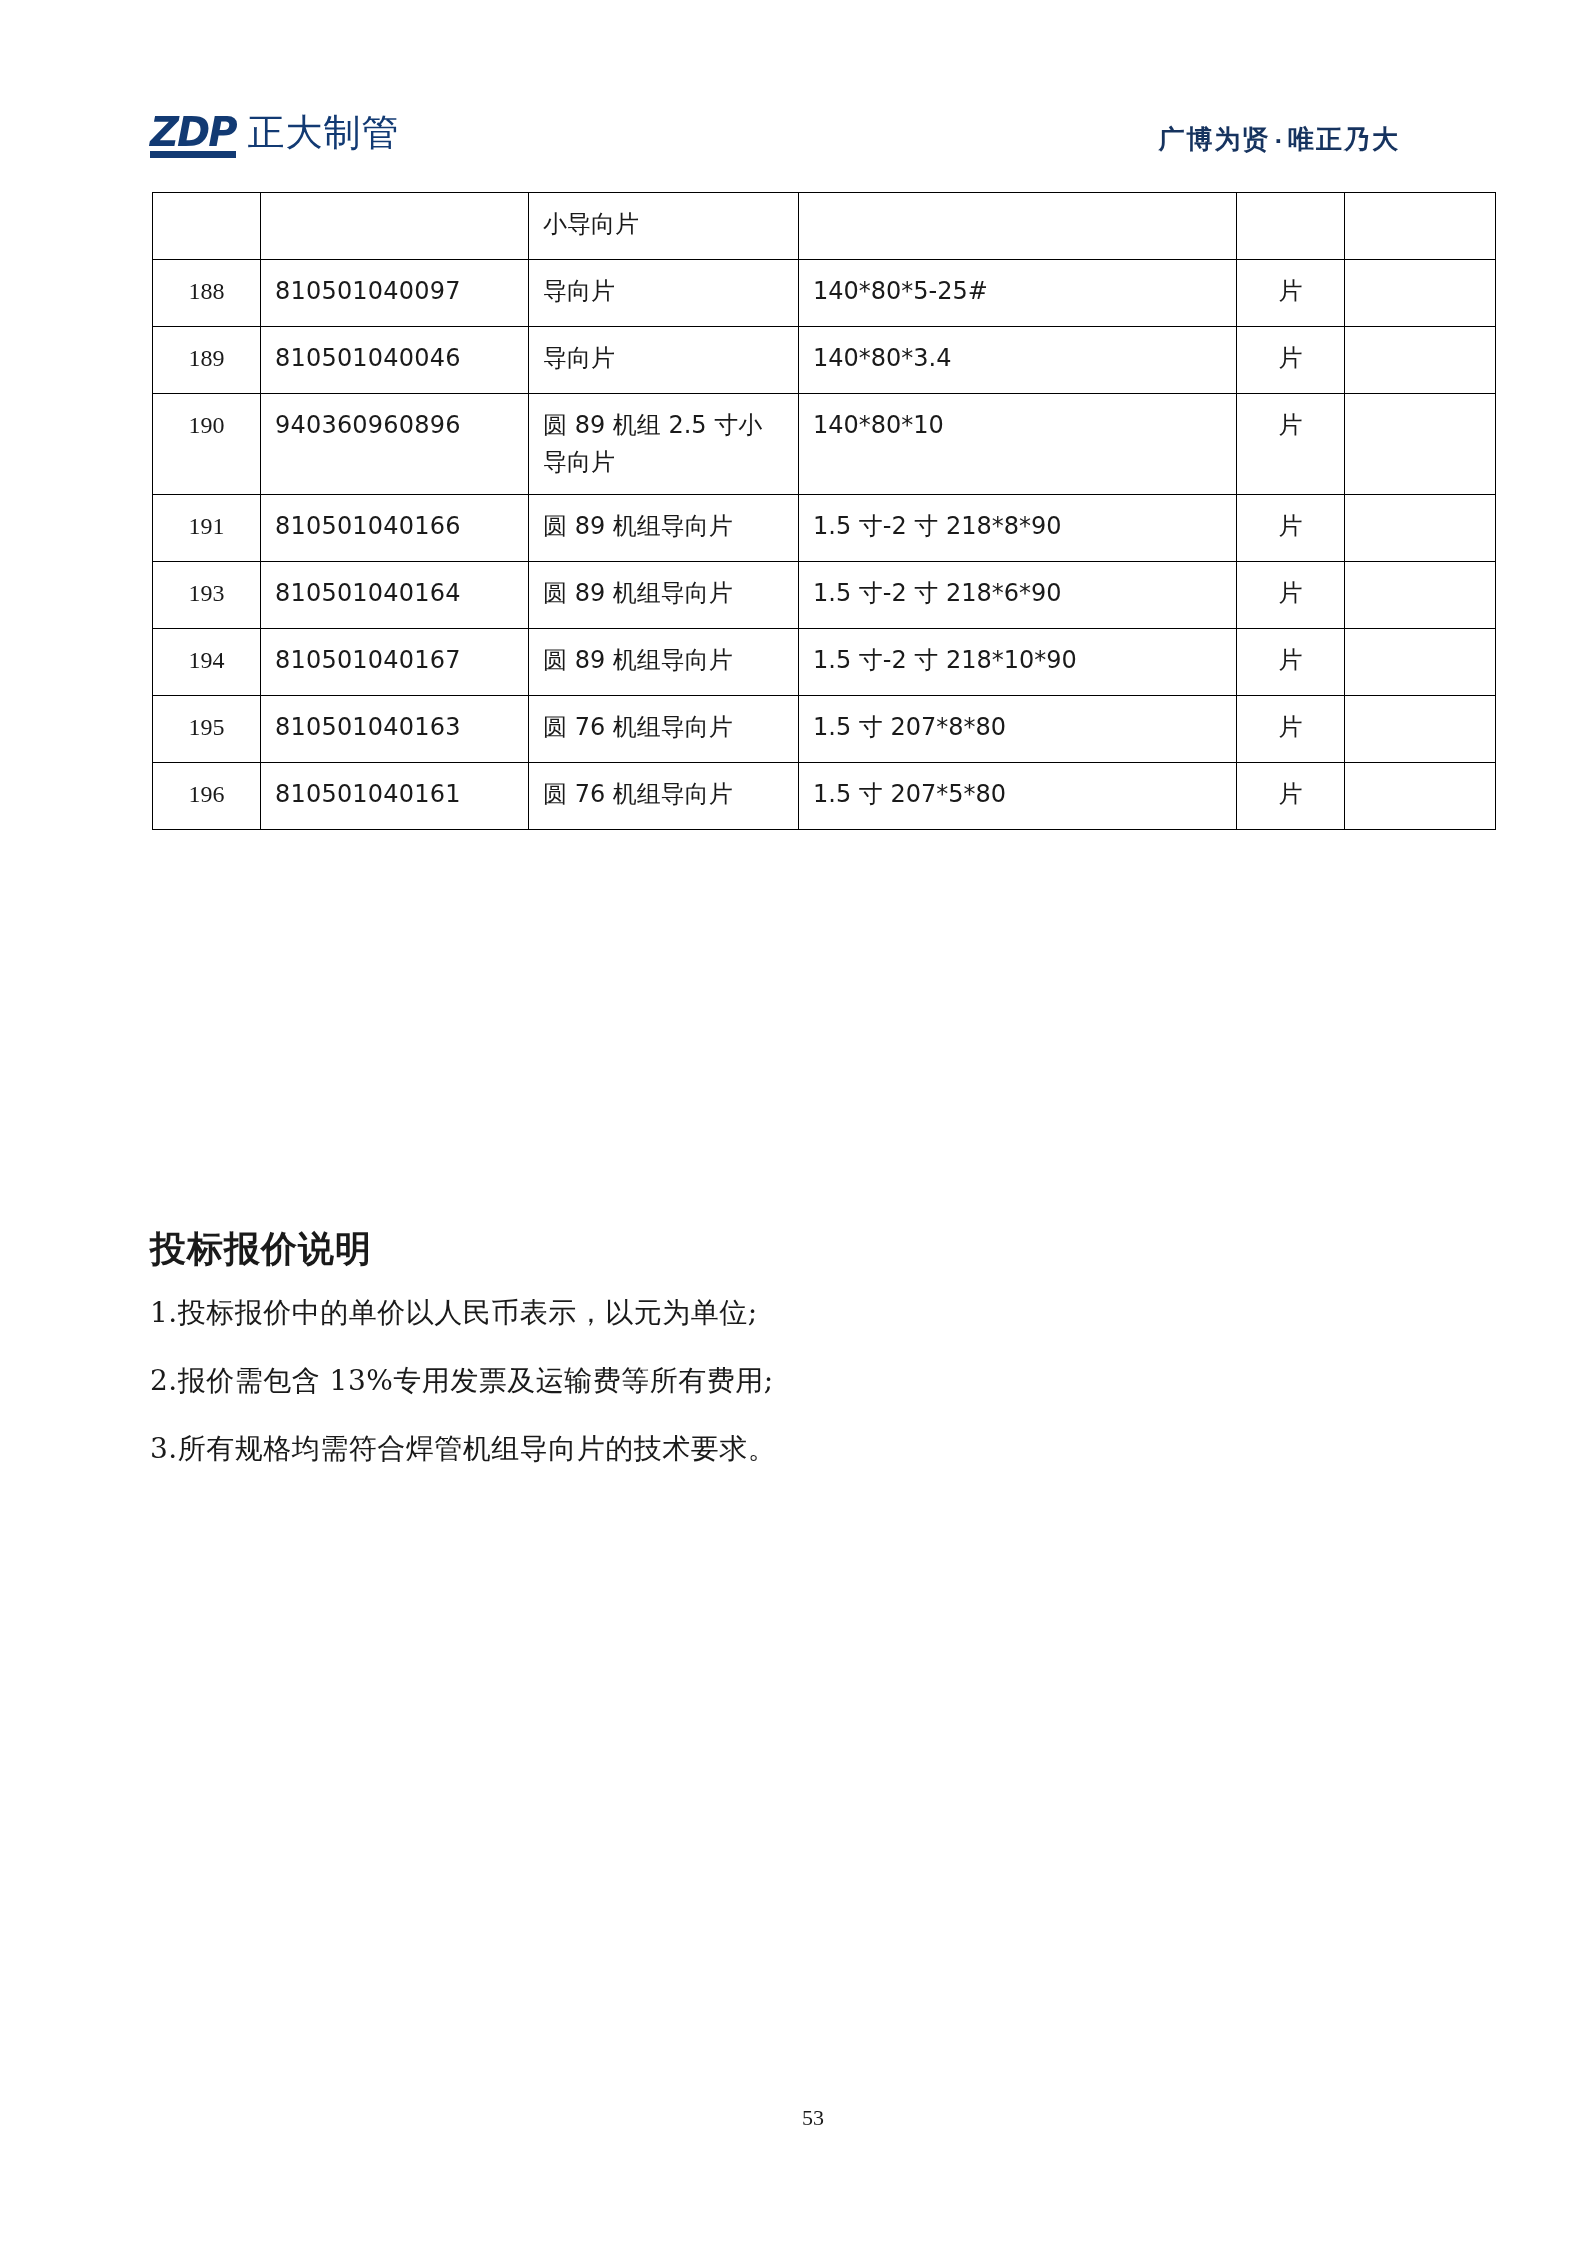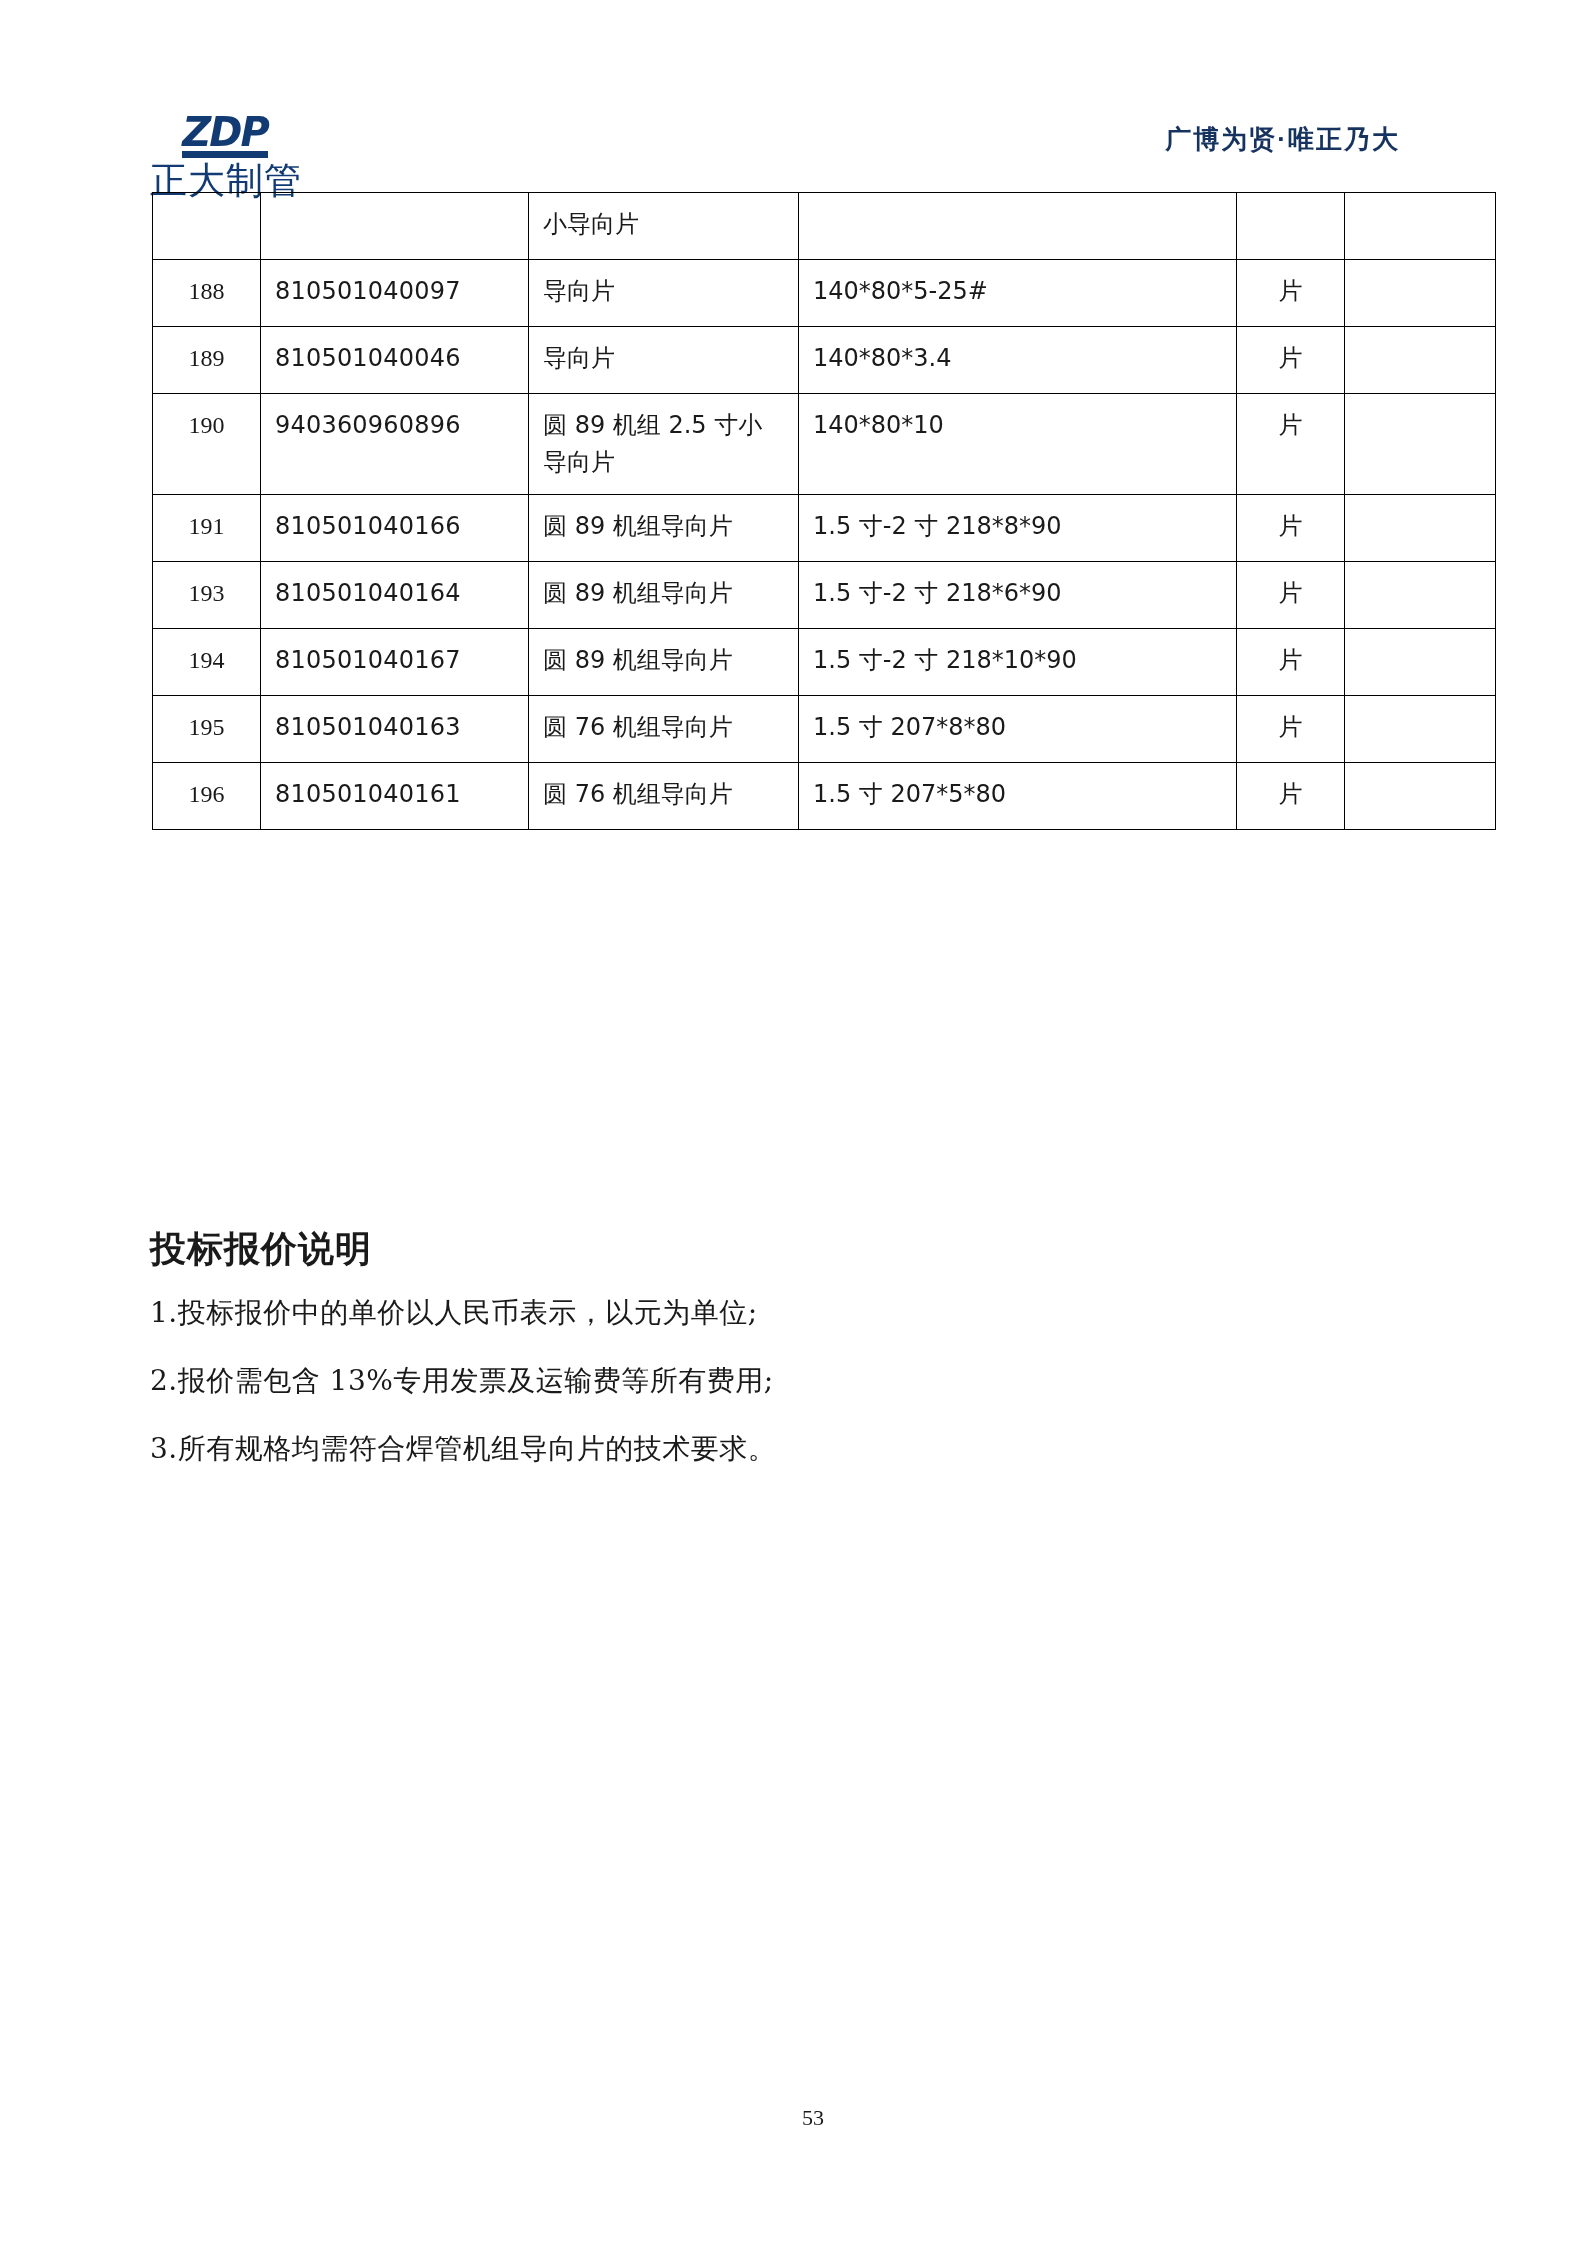--- a/index.html
+++ b/index.html
@@ -30,21 +30,20 @@
     width: 1250px;
     height: 60px;
   }
   .logo {
     position: absolute;
     left: 0;
     top: 0;
     display: flex;
     align-items: center;
     gap: 10px;
-    flex-direction: column;
   }
   .logo-mark {
     font-family: "DejaVu Sans", sans-serif;
     font-weight: 700;
     font-style: italic;
     font-size: 40px;
     letter-spacing: -2px;
     color: #123a73;
     line-height: 1;
     position: relative;
@@ -64,21 +63,21 @@
     font-weight: 400;
     font-size: 37px;
     color: #123a73;
     letter-spacing: 1px;
     line-height: 1;
   }
   .slogan {
     position: absolute;
     right: 0;
     top: 10px;
-    font-family: Liberation Sans, sans-serif;
+    font-family: Liberation Mono, monospace;
     font-weight: 700;
     font-size: 26px;
     color: #16335f;
     letter-spacing: 2px;
     white-space: nowrap;
   }
 
   
   .tbl-wrap {
     position: absolute;

